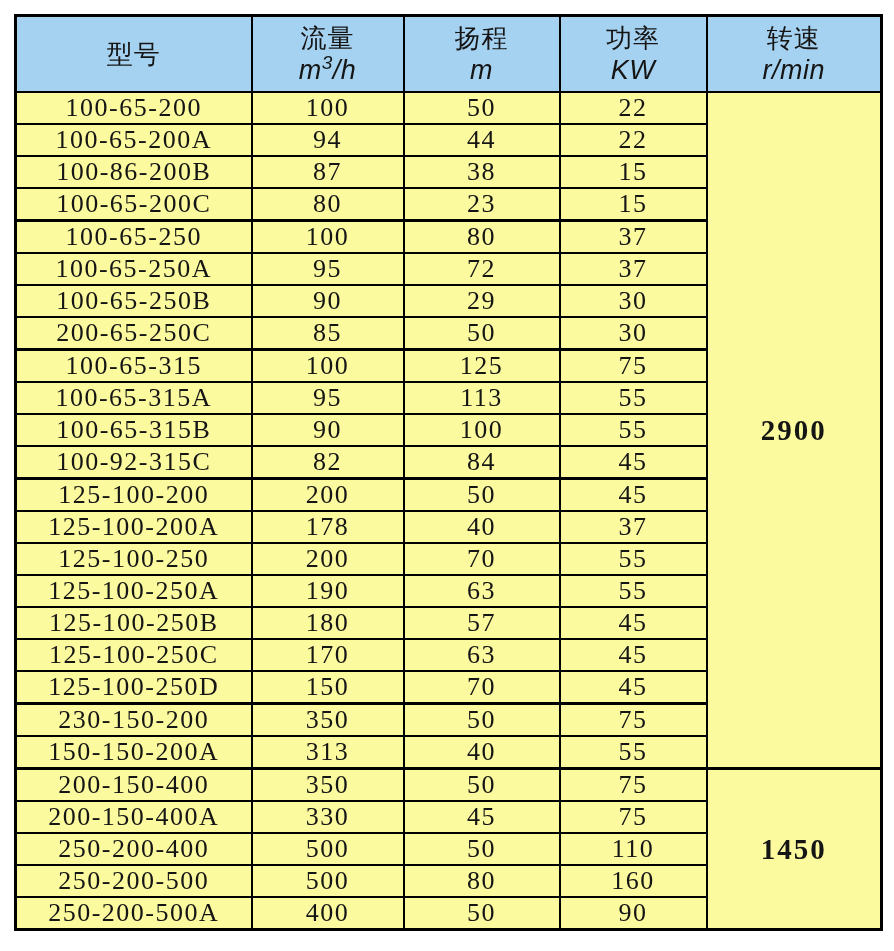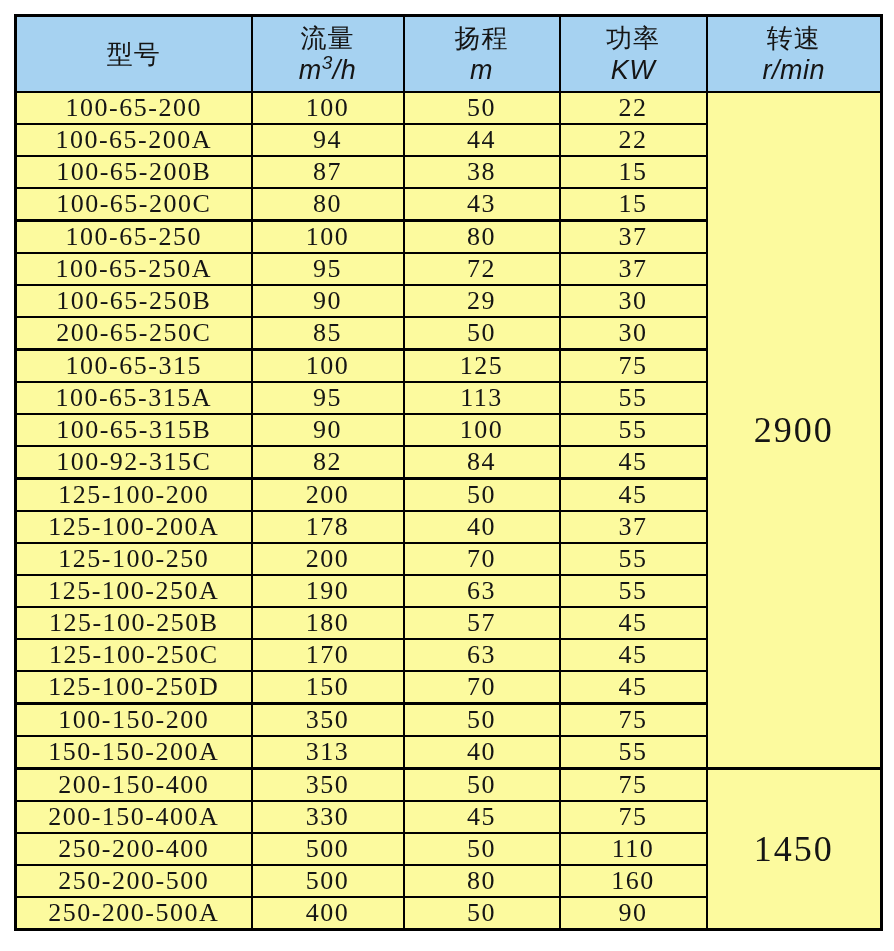--- a/index.html
+++ b/index.html
@@ -48,22 +48,23 @@
   th.col-model .zh{line-height:70px;}
   tbody td{
     background:var(--body-bg);
     height:30.5px;
     font-family:"Liberation Serif","DejaVu Serif",serif;
     font-size:26px;
     line-height:30px;
     letter-spacing:1.5px;
   }
   tbody td.speed-cell{
-    font-size:36px;
+    font-size:29px;
     letter-spacing:2px;
+    font-weight:bold;
   }
   tr.thick td{border-top-width:3px;}
 </style>
 </head>
 <body>
 
 <div class="page">
   <table class="spec-table">
     <colgroup>
       <col style="width:236px">
@@ -103,29 +104,29 @@
           <td>22</td>
           <td class="speed-cell" rowspan="21">2900</td>
         </tr>
         <tr>
           <td>100-65-200A</td>
           <td>94</td>
           <td>44</td>
           <td>22</td>
         </tr>
         <tr>
-          <td>100-65-200B</td>
+          <td>100-86-200B</td>
           <td>87</td>
           <td>38</td>
           <td>15</td>
         </tr>
         <tr>
           <td>100-65-200C</td>
           <td>80</td>
-          <td>43</td>
+          <td>23</td>
           <td>15</td>
         </tr>
         <tr class="thick">
           <td>100-65-250</td>
           <td>100</td>
           <td>80</td>
           <td>37</td>
         </tr>
         <tr>
           <td>100-65-250A</td>
@@ -205,21 +206,21 @@
           <td>63</td>
           <td>45</td>
         </tr>
         <tr>
           <td>125-100-250D</td>
           <td>150</td>
           <td>70</td>
           <td>45</td>
         </tr>
         <tr class="thick">
-          <td>100-150-200</td>
+          <td>230-150-200</td>
           <td>350</td>
           <td>50</td>
           <td>75</td>
         </tr>
         <tr>
           <td>150-150-200A</td>
           <td>313</td>
           <td>40</td>
           <td>55</td>
         </tr>

